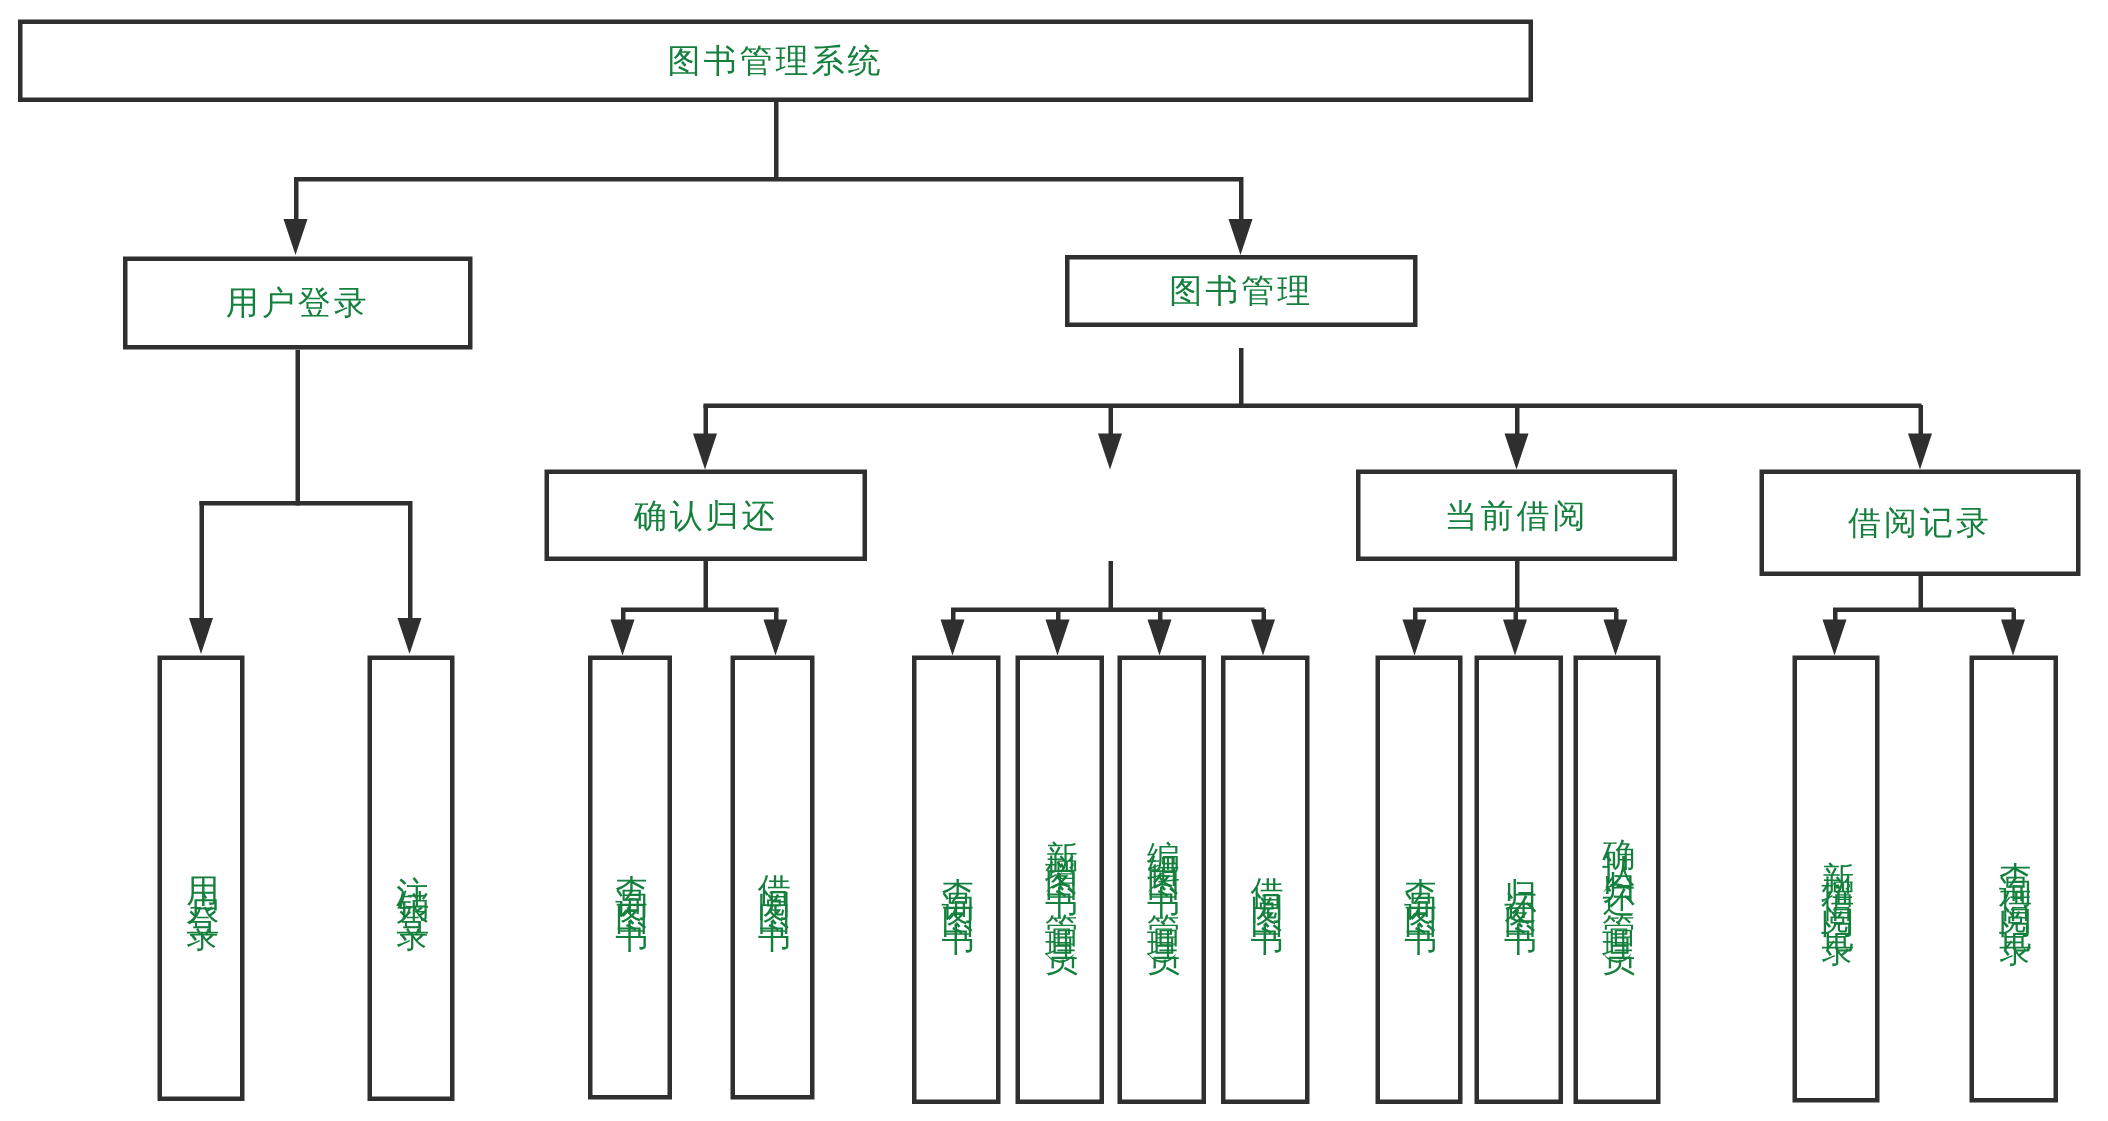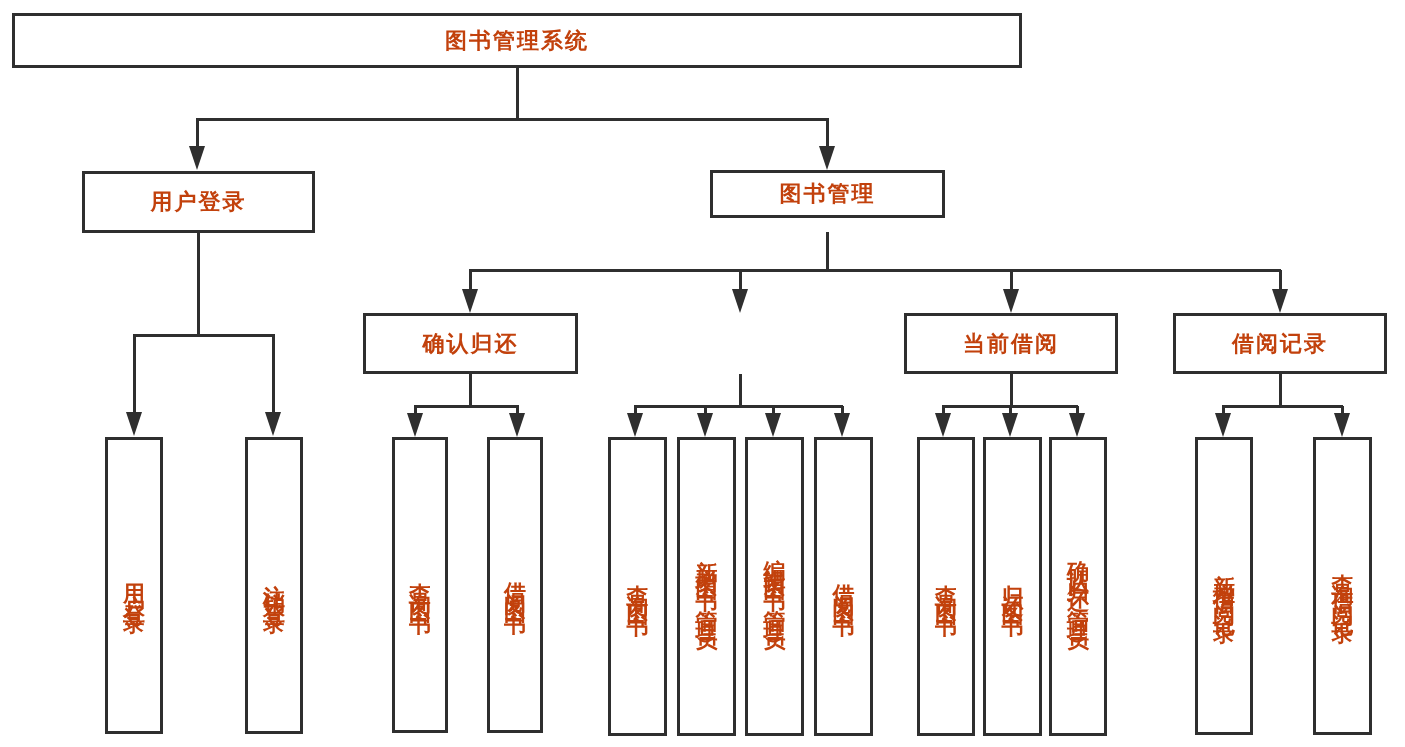--- a/index.html
+++ b/index.html
@@ -6,21 +6,21 @@
   .canvas{position:relative;width:1405px;height:747px;background:#ffffff;overflow:hidden;
           font-family:"DejaVu Sans","Liberation Sans",sans-serif;}
   
   .vl{position:absolute;width:3px;background:#2f2f2f;}
   .hl{position:absolute;height:3px;background:#2f2f2f;}
   .arw{position:absolute;width:0;height:0;
        border-left:8px solid transparent;border-right:8px solid transparent;
        border-top:24px solid #2f2f2f;}
   
   .box{position:absolute;box-sizing:border-box;border:3px solid #2f2f2f;background:#fff;
-       display:flex;align-items:center;justify-content:center;color:#c2410c;font-weight:bold;}
+       display:flex;align-items:center;justify-content:center;color:#15803d;}
   .hbox .lbl{font-size:22px;letter-spacing:2px;white-space:nowrap;}
   .vbox .lbl{font-size:22px;writing-mode:vertical-rl;text-orientation:mixed;
              letter-spacing:10px;line-height:1.1;white-space:nowrap;}
   .watermark{position:absolute;left:1158px;top:713px;font-size:21px;color:#a8a8a8;
              letter-spacing:1px;white-space:nowrap;z-index:5;}
 </style>
 </head>
 <body>
 
 <div class="canvas">
@@ -94,21 +94,21 @@
   <div class="box hbox" style="left:710px;top:170px;width:235px;height:48px;">
     <span class="lbl">图书管理</span>
   </div>
 
   <div class="box hbox" style="left:363px;top:313px;width:215px;height:61px;">
     <span class="lbl">确认归还</span>
   </div>
   <div class="box hbox" style="left:904px;top:313px;width:214px;height:61px;">
     <span class="lbl">当前借阅</span>
   </div>
-  <div class="box hbox" style="left:1173px;top:313px;width:214px;height:61px;">
+  <div class="box hbox" style="left:1173px;top:313px;width:214px;height:71px;">
     <span class="lbl">借阅记录</span>
   </div>
 
   <div class="box vbox" style="left:105px;top:437px;width:58px;height:297px;">
     <span class="lbl">用户登录</span>
   </div>
   <div class="box vbox" style="left:245px;top:437px;width:58px;height:297px;">
     <span class="lbl">注销登录</span>
   </div>
 

